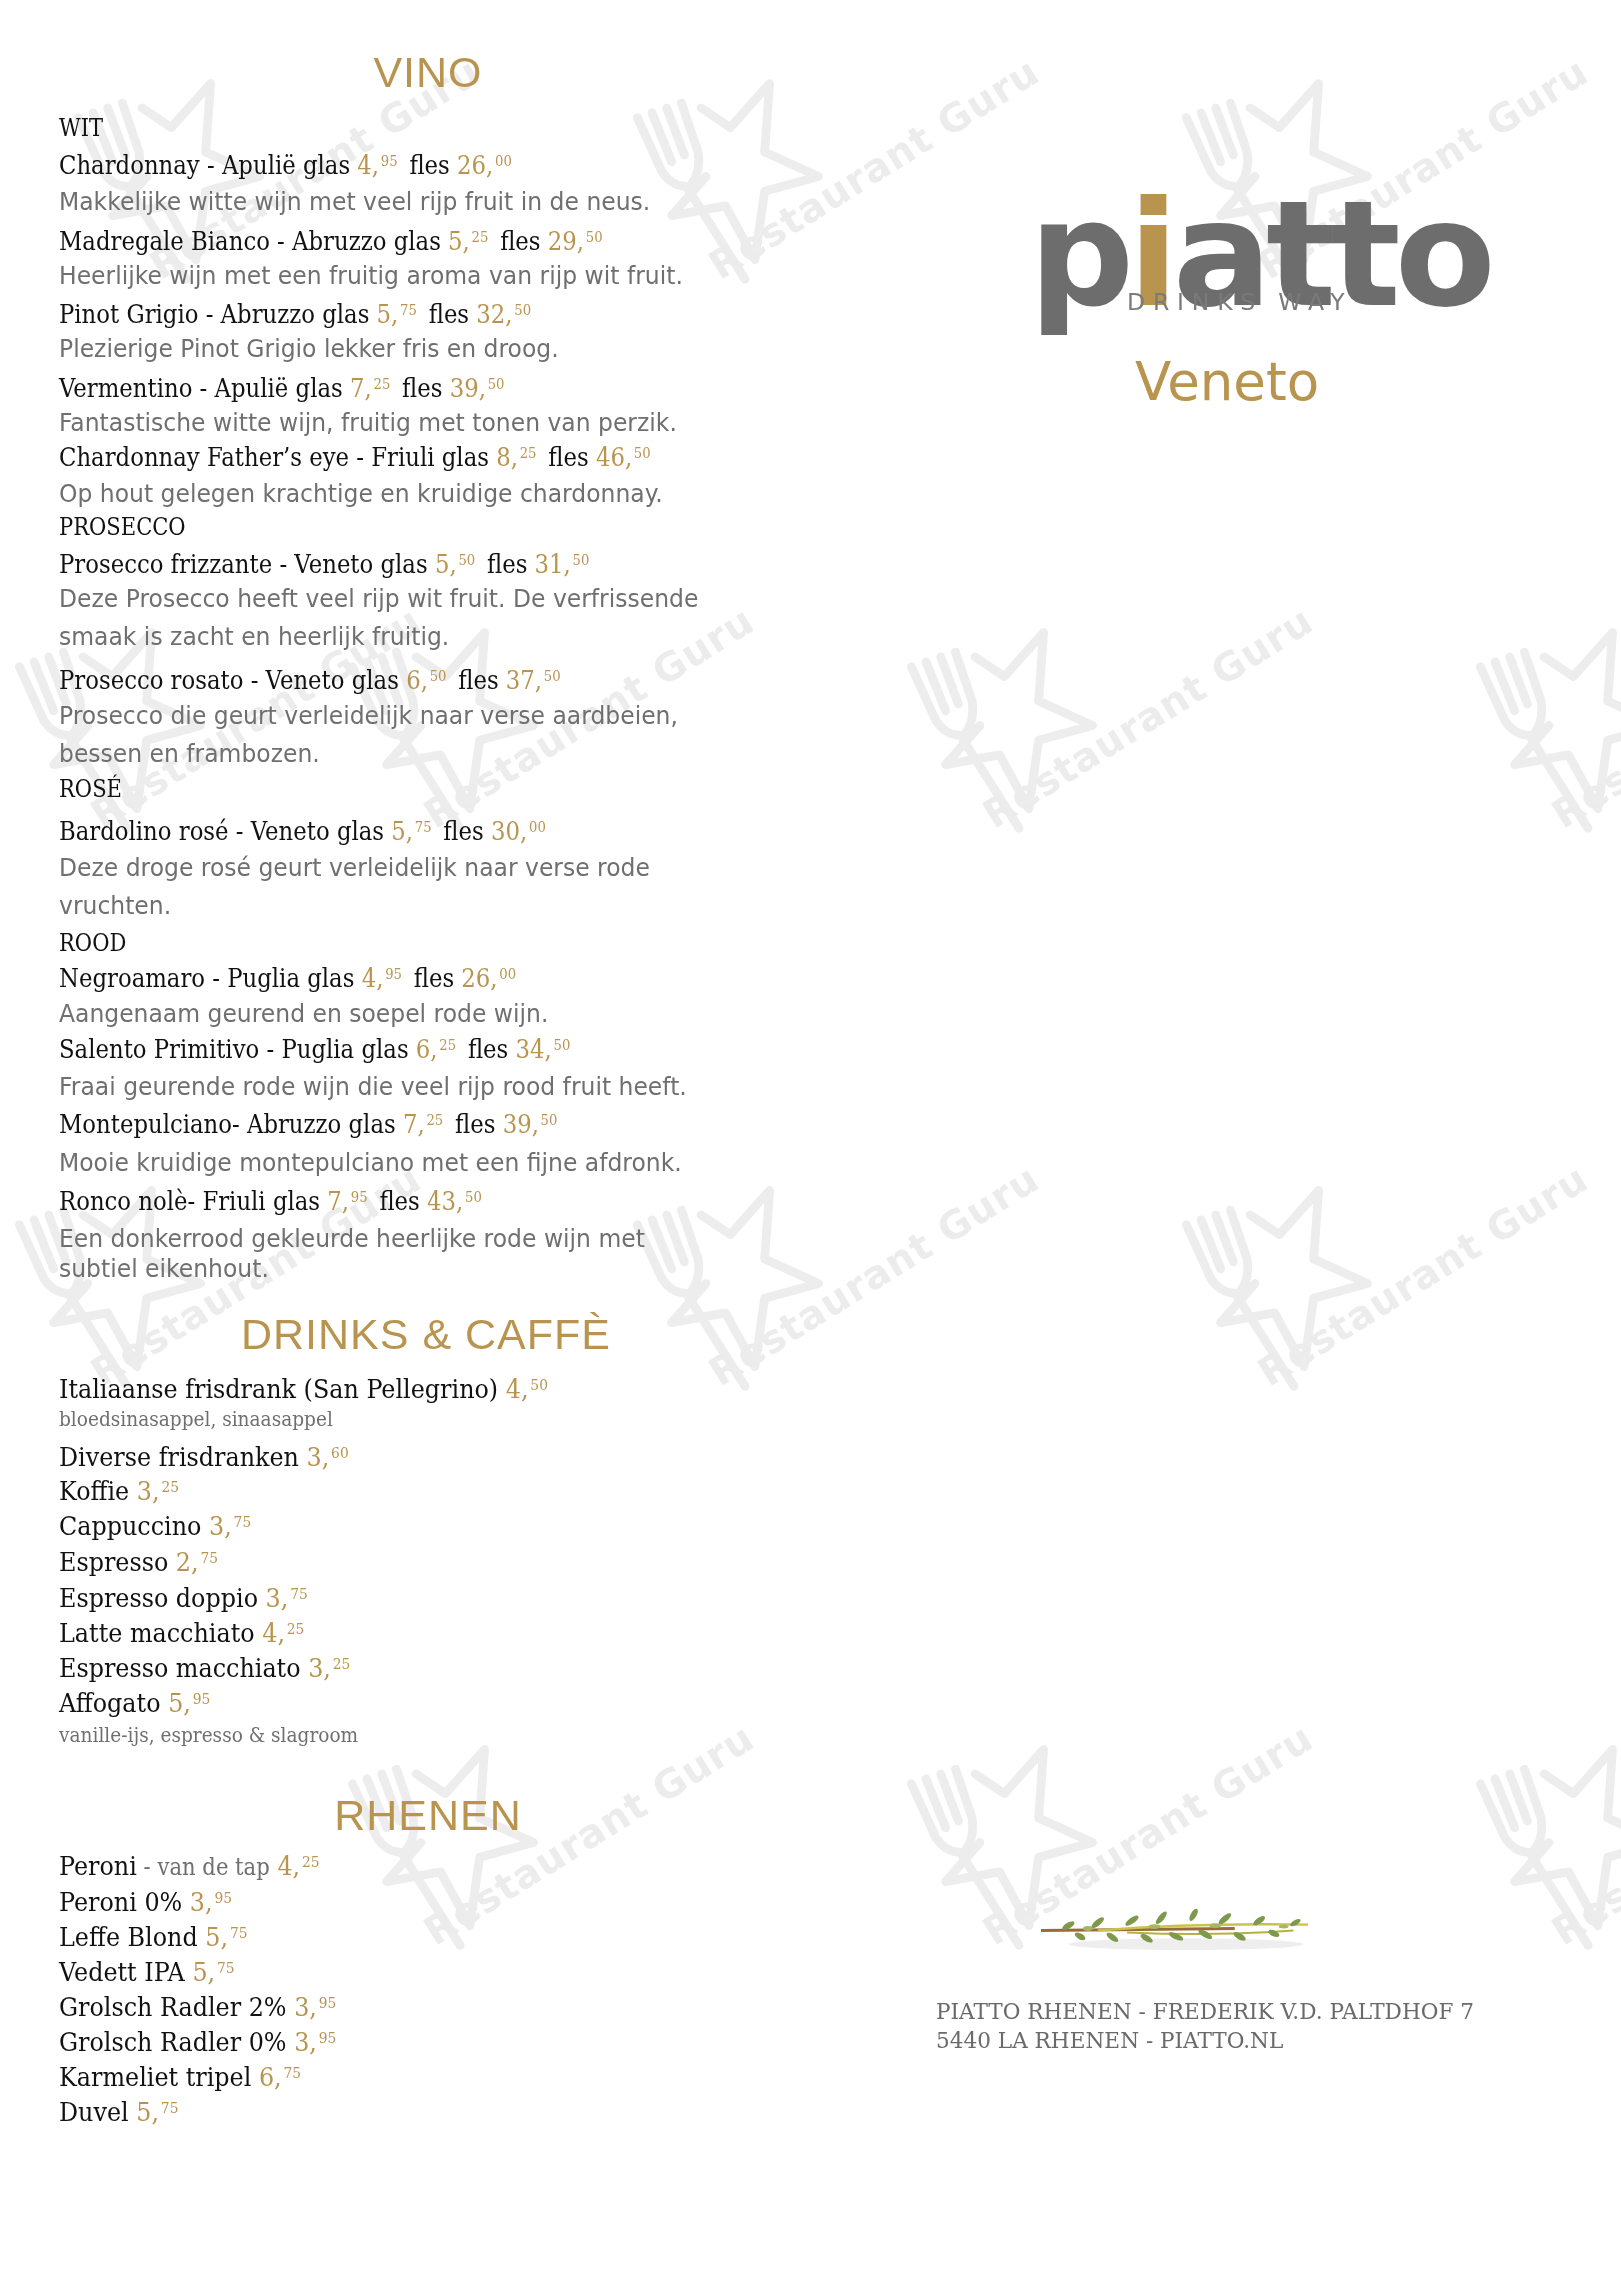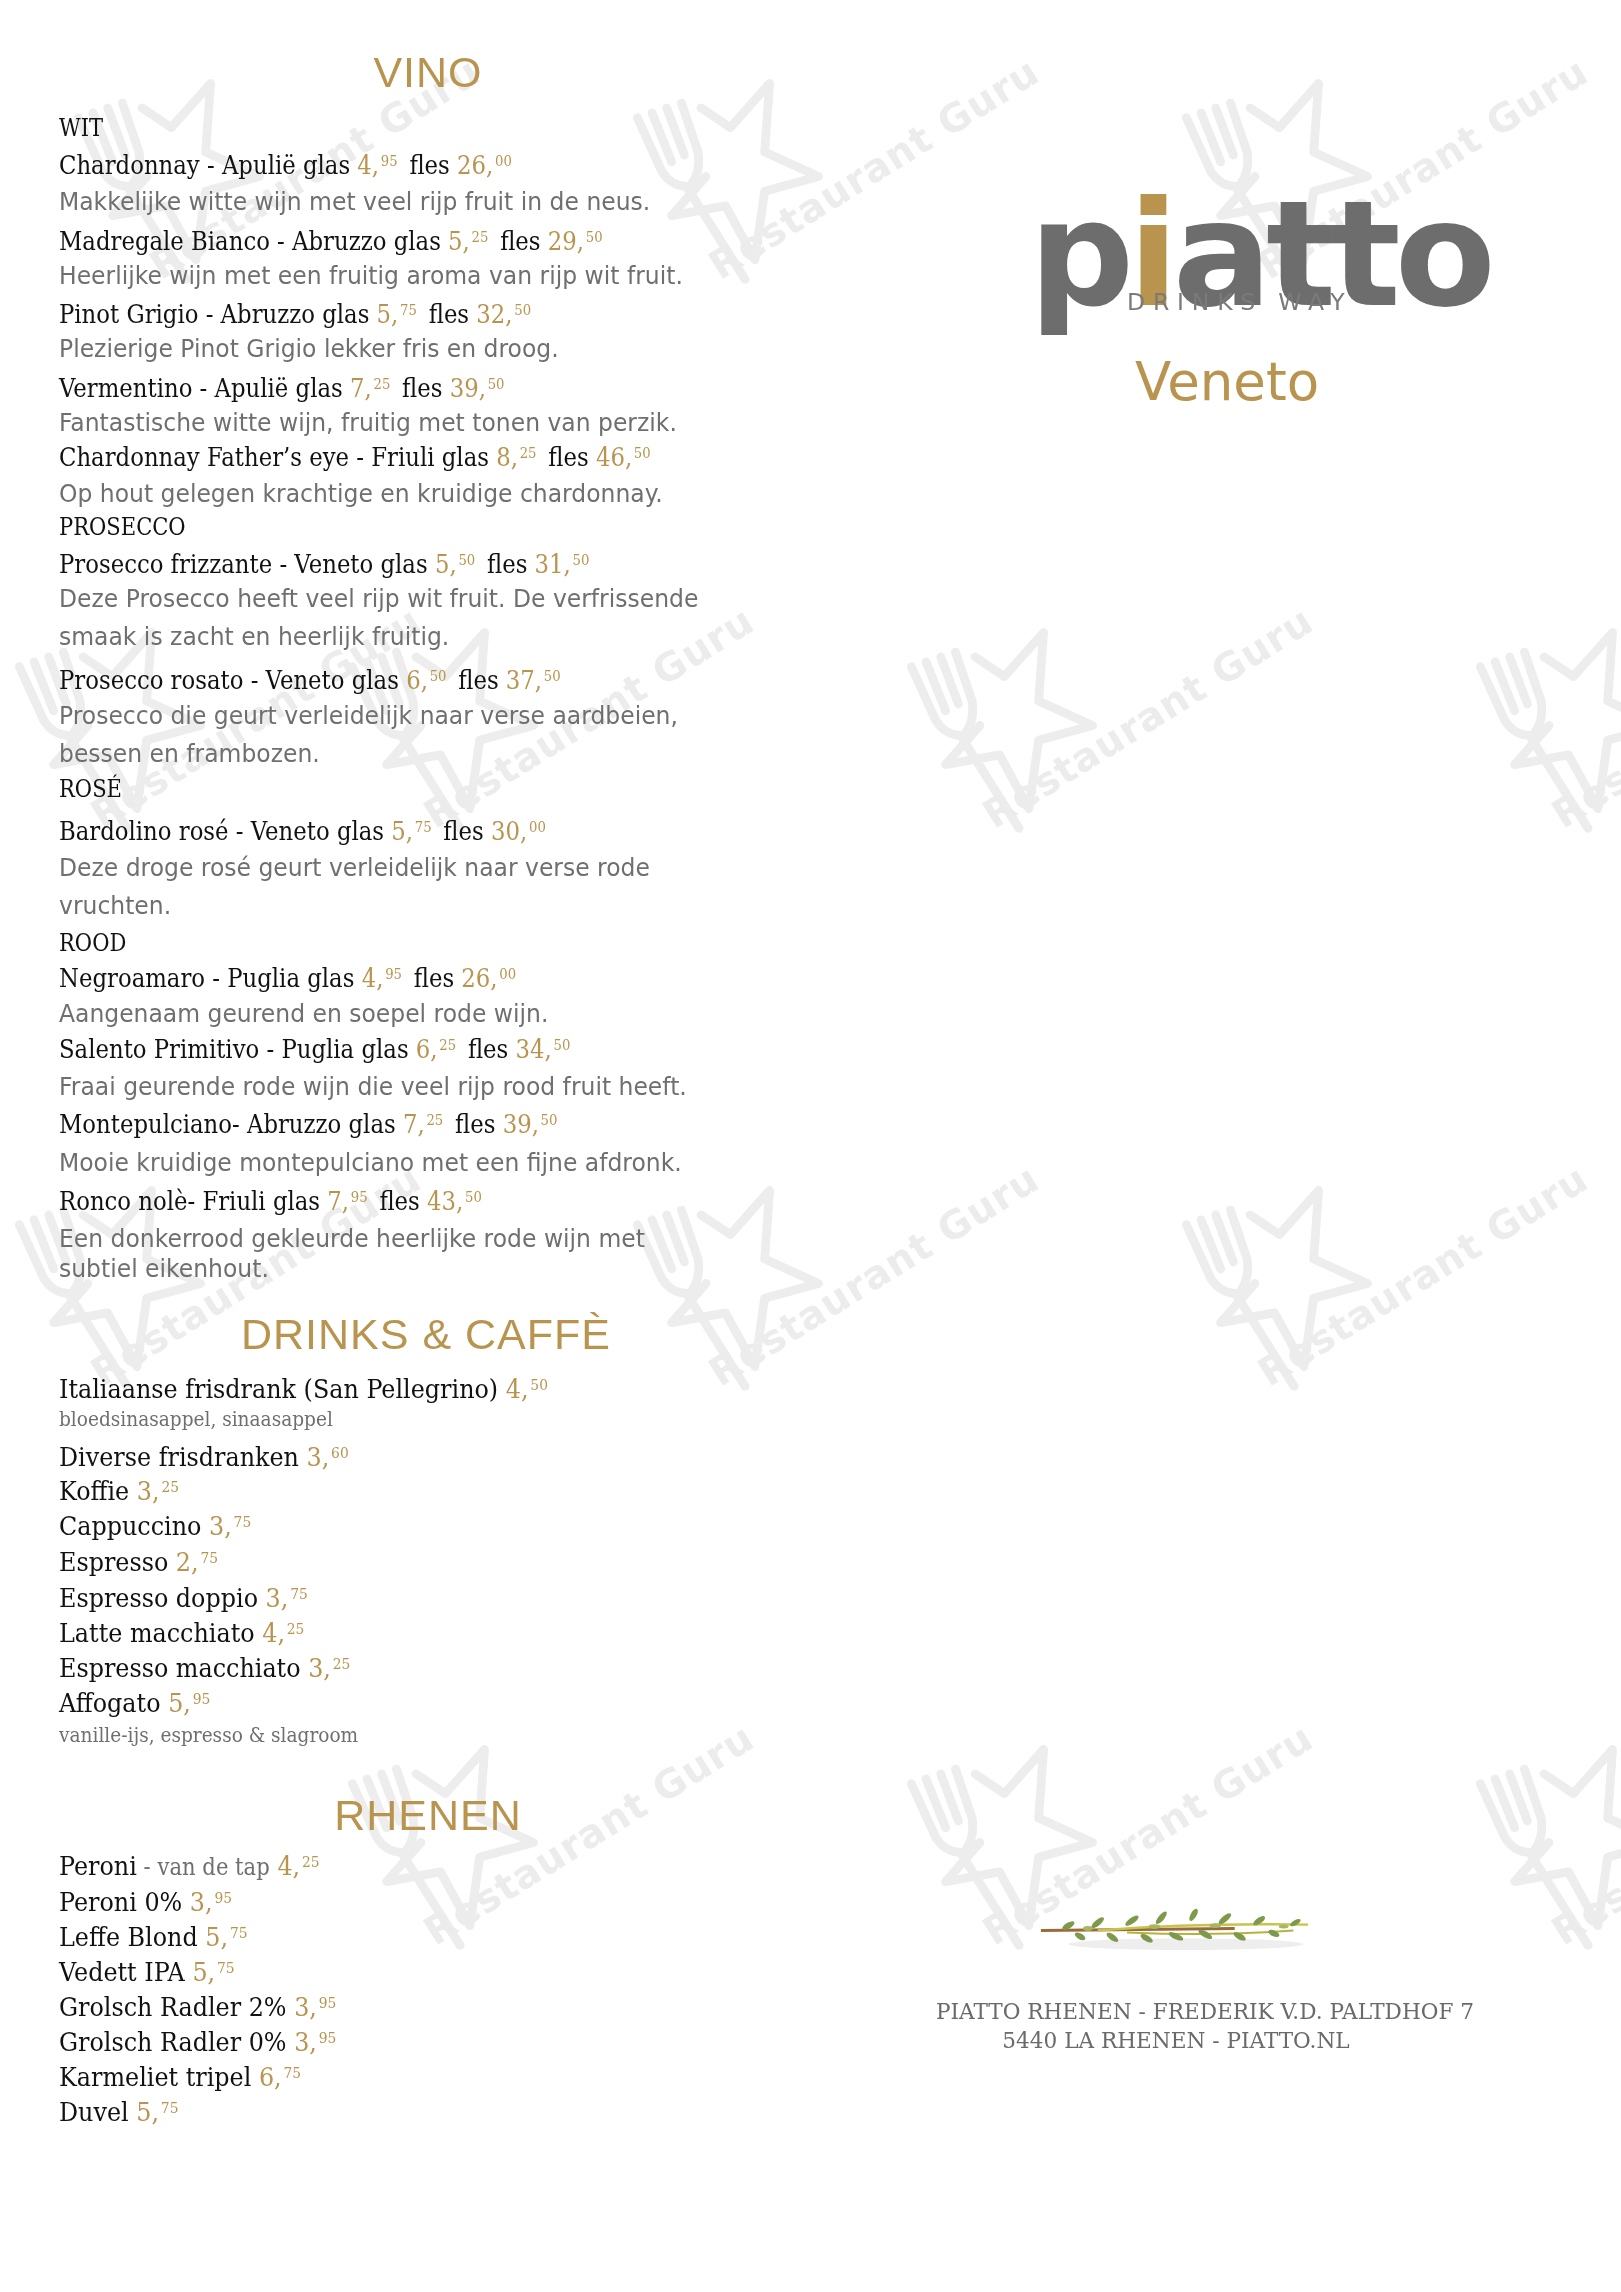--- a/index.html
+++ b/index.html
@@ -21,21 +21,21 @@
   .price .cents { font-size:0.58em; vertical-align:0.55em; margin-left:2px; }
   .gap { display:inline-block; width:13.7px; }
 
   .logo { position:absolute; left:1029px; top:165px; width:402px; height:167px; }
   .logo .word { position:absolute; left:0; top:16px; font-family:"DejaVu Sans", sans-serif; font-weight:bold; font-size:147px; line-height:1; color:#6d6d6d; letter-spacing:-5.9px; }
   .logo .word .i-gold { color:#b8944f; }
   .logo .tag { position:absolute; left:98px; top:123px; font-family:"DejaVu Sans", sans-serif; font-size:23.5px; letter-spacing:7.8px; color:#7a7a7a; white-space:nowrap; }
   .lunch { position:absolute; left:1135px; top:355px; font-family:"DejaVu Sans", sans-serif; font-size:53px; color:#b8944f; line-height:1; }
 
   .sprig { position:absolute; left:1039px; top:1901px; width:274px; height:59px; }
-  .address { position:absolute; left:936px; width:480px; text-align:center; font-family:"DejaVu Serif", serif; font-size:21.6px; color:#6a6a6a; white-space:nowrap; line-height:1; }
+  .address { position:absolute; left:936px; width:480px; text-align:left; font-family:"DejaVu Serif", serif; font-size:21.6px; color:#6a6a6a; white-space:nowrap; line-height:1; }
 </style>
 </head>
 <body>
 
 <div id="watermarks">
     <div class="wm" style="left: 608px; top: 59px;">
       <svg width="235" height="235" viewBox="0 0 240 240">
         <g fill="none" stroke="#ededed" stroke-width="9" stroke-linecap="round" stroke-linejoin="round">
           <path d="M95 50 L125 70 L165 25 L160 95 L215 120 L160 135 L150 205 L120 150 L65 160 L100 120"></path>
           <path d="M30 60 L55 115 Q65 130 80 130 L140 225"></path>

